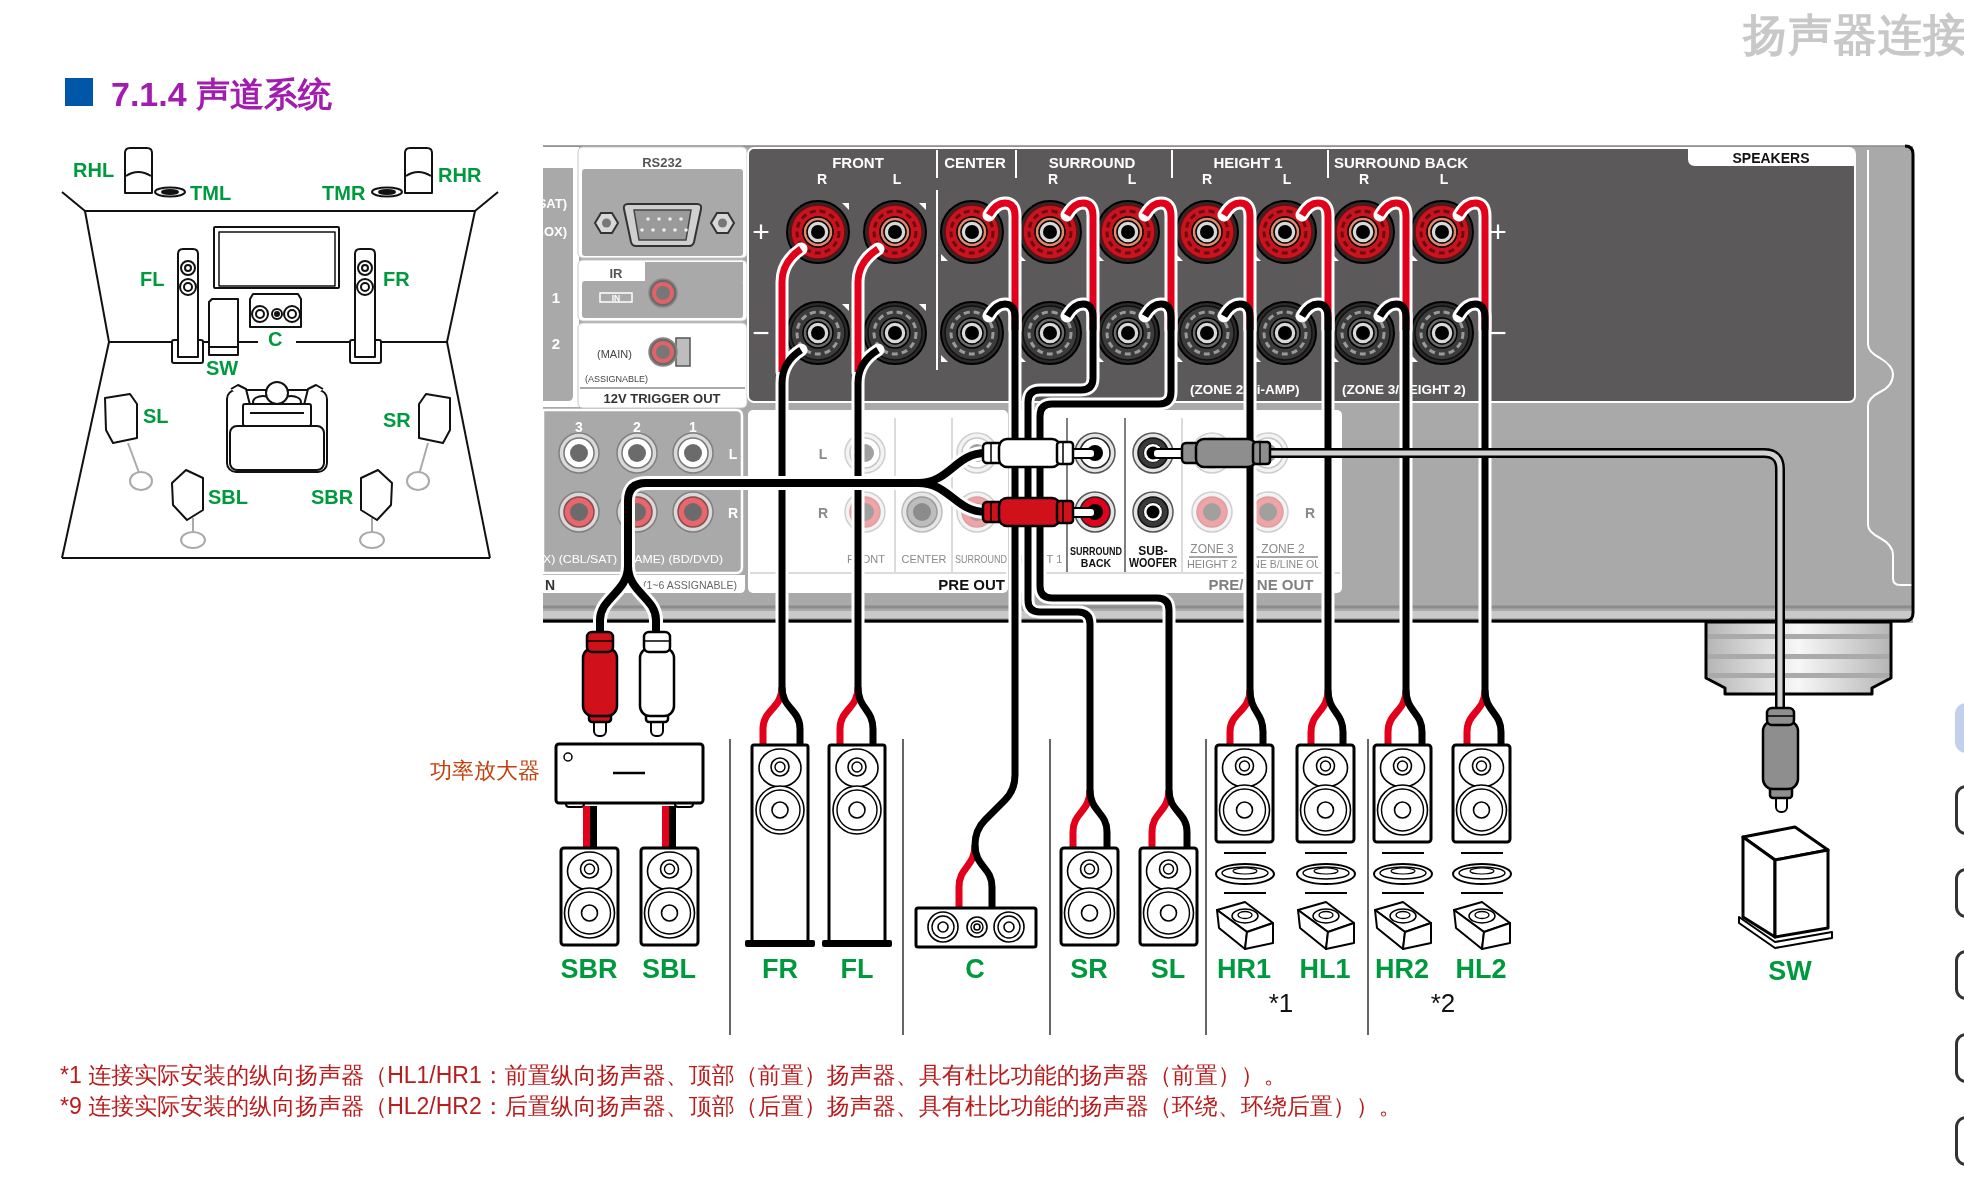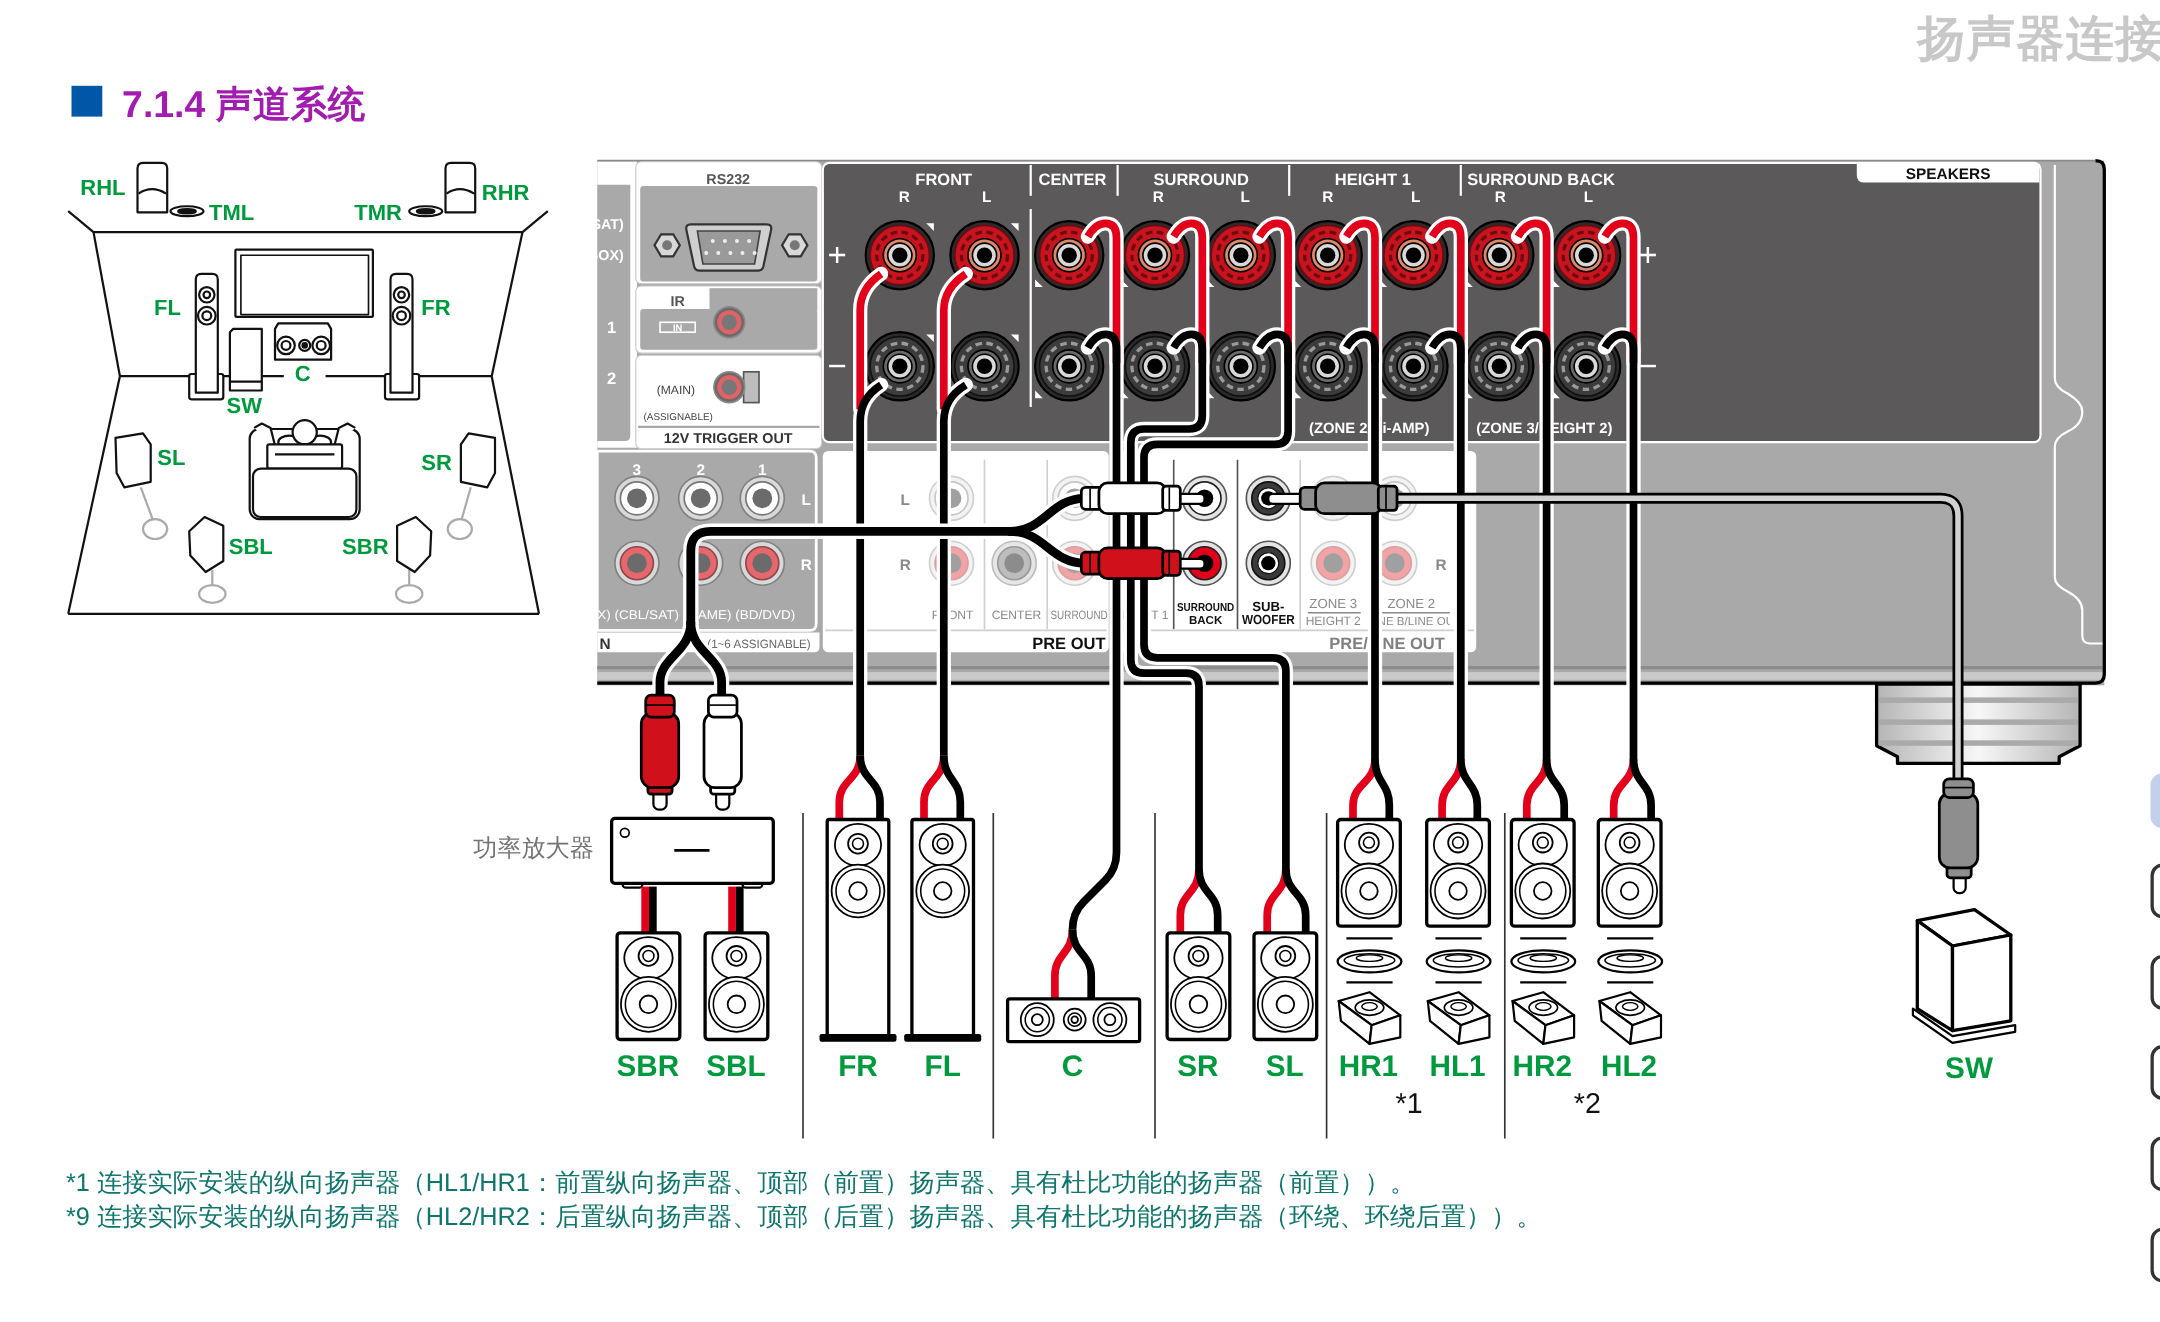--- a/index.html
+++ b/index.html
@@ -1,22 +1,22 @@
 <!DOCTYPE html>
 <html><head>
 <meta charset="utf-8">
 <style>
 html,body{margin:0;padding:0;background:#fff;}
 body{width:1964px;height:1202px;position:relative;overflow:hidden;font-family:"Liberation Sans","DejaVu Sans",sans-serif;}
 #stage{position:absolute;left:0;top:0;}
 .chapter-title{position:absolute;left:1743px;top:6px;font-size:44px;font-weight:bold;color:#C8C8C8;white-space:nowrap;letter-spacing:1px;}
 .sec-square{position:absolute;left:65px;top:78px;width:28px;height:28px;background:#0057A8;}
 .sec-title{position:absolute;left:111px;top:72px;font-size:34px;font-weight:bold;color:#a21caf;white-space:nowrap;}
-.amp-label{position:absolute;left:430px;top:756px;font-size:22px;color:#737373;white-space:nowrap;}
-.footnote{position:absolute;left:60px;font-size:23px;color:#0f766e;white-space:nowrap;}
+.amp-label{position:absolute;left:430px;top:756px;font-size:22px;color:#c2410c;white-space:nowrap;}
+.footnote{position:absolute;left:60px;font-size:23px;color:#b91c1c;white-space:nowrap;}
 .side-tab{position:absolute;left:1955px;width:26px;height:50px;border:3px solid #333;border-radius:11px;box-sizing:border-box;}
 .side-tab.active{background:#C2D0EC;border-color:#C2D0EC;}
 svg text{font-family:"Liberation Sans","DejaVu Sans",sans-serif;}
 .room-lbl{fill:#009A3E;font-weight:bold;font-size:20px;}
 .spk-lbl{fill:#009A3E;font-weight:bold;font-size:27px;}
 .mark-lbl{fill:#111;font-size:26px;}
 .ph{fill:#fff;font-weight:bold;font-size:15px;text-anchor:middle;}
 .pc{fill:#fff;font-weight:bold;font-size:14px;text-anchor:middle;}
 .pm{fill:#fff;font-size:30px;text-anchor:middle;}
 .pz{fill:#fff;font-weight:bold;font-size:13.5px;}

